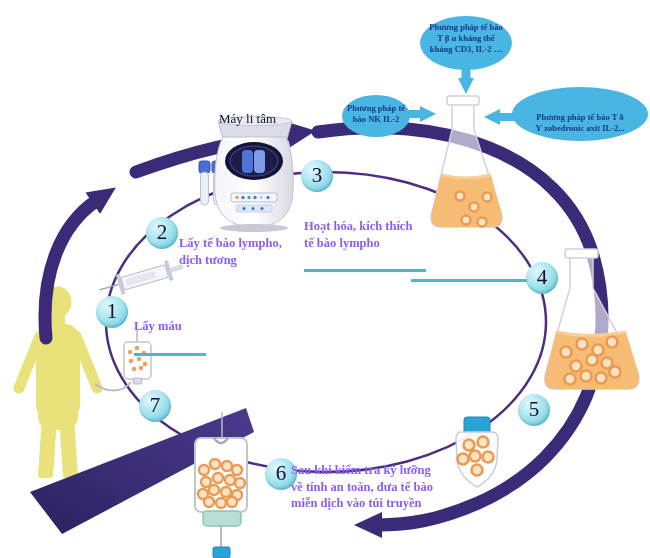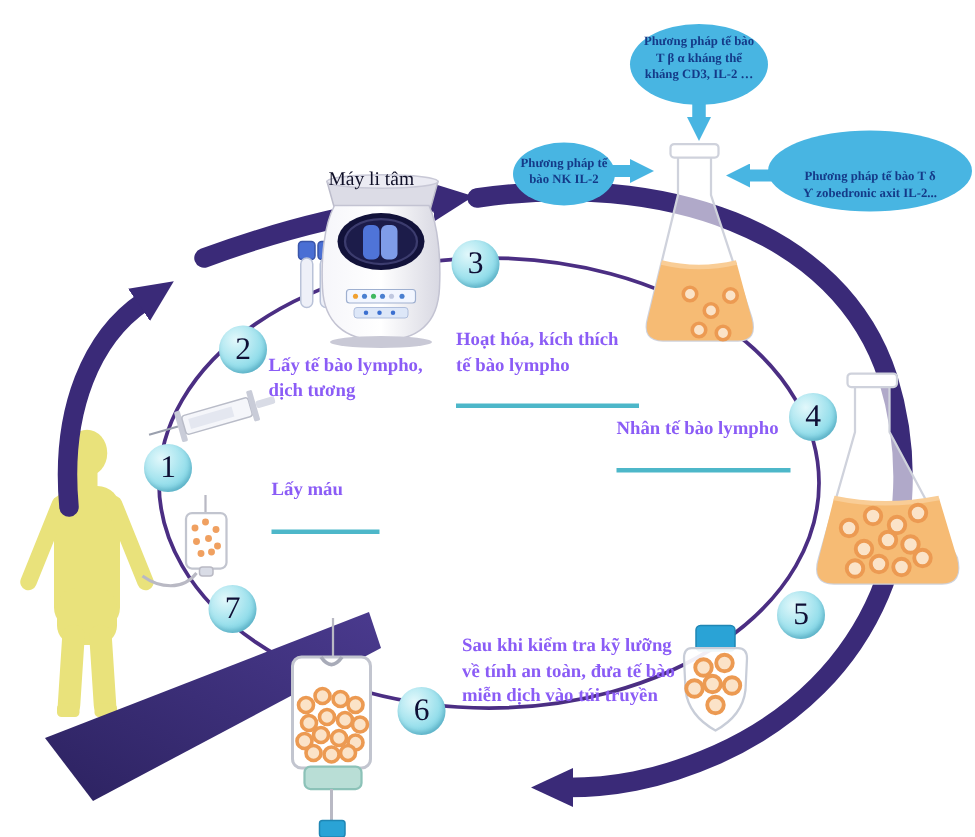--- a/index.html
+++ b/index.html
@@ -219,36 +219,35 @@
   <span>3</span></div>
 <div class="step-circle" style="left:526px;top:262px;">
   <span>4</span></div>
 <div class="step-circle" style="left:518px;top:394px;">
   <span>5</span></div>
 <div class="step-circle" style="left:265px;top:458px;">
   <span>6</span></div>
 <div class="step-circle" style="left:139px;top:390px;">
   <span>7</span></div>
 
-<div class="step-label" style="left:134px;top:302px;margin-left:47px;">
+<div class="step-label" style="left:134px;top:302px;">
   <div>Lấy máu</div>
   <div class="ul" style="width:72px;"></div>
 </div>
 <div class="step-label" style="left:179px;top:219px;">
   <div>Lấy tế bào lympho,
 dịch tương</div>
 </div>
 <div class="step-label" style="left:304px;top:202px;">
   <div>Hoạt hóa, kích thích
 tế bào lympho</div>
   <div class="ul" style="width:122px;"></div>
 </div>
 <div class="step-label" style="left:411px;top:261px;">
-  <div>Nhân tế bào lympho</div>
   <div class="ul" style="width:116px;"></div>
 </div>
-<div class="step-label" style="left:291px;top:406px;margin-left:17px;">
+<div class="step-label" style="left:291px;top:446px;">
   <div>Sau khi kiểm tra kỹ lưỡng
 về tính an toàn, đưa tế bào
 miễn dịch vào túi truyền</div>
 </div>
 
 </div>
 
 </body></html>

